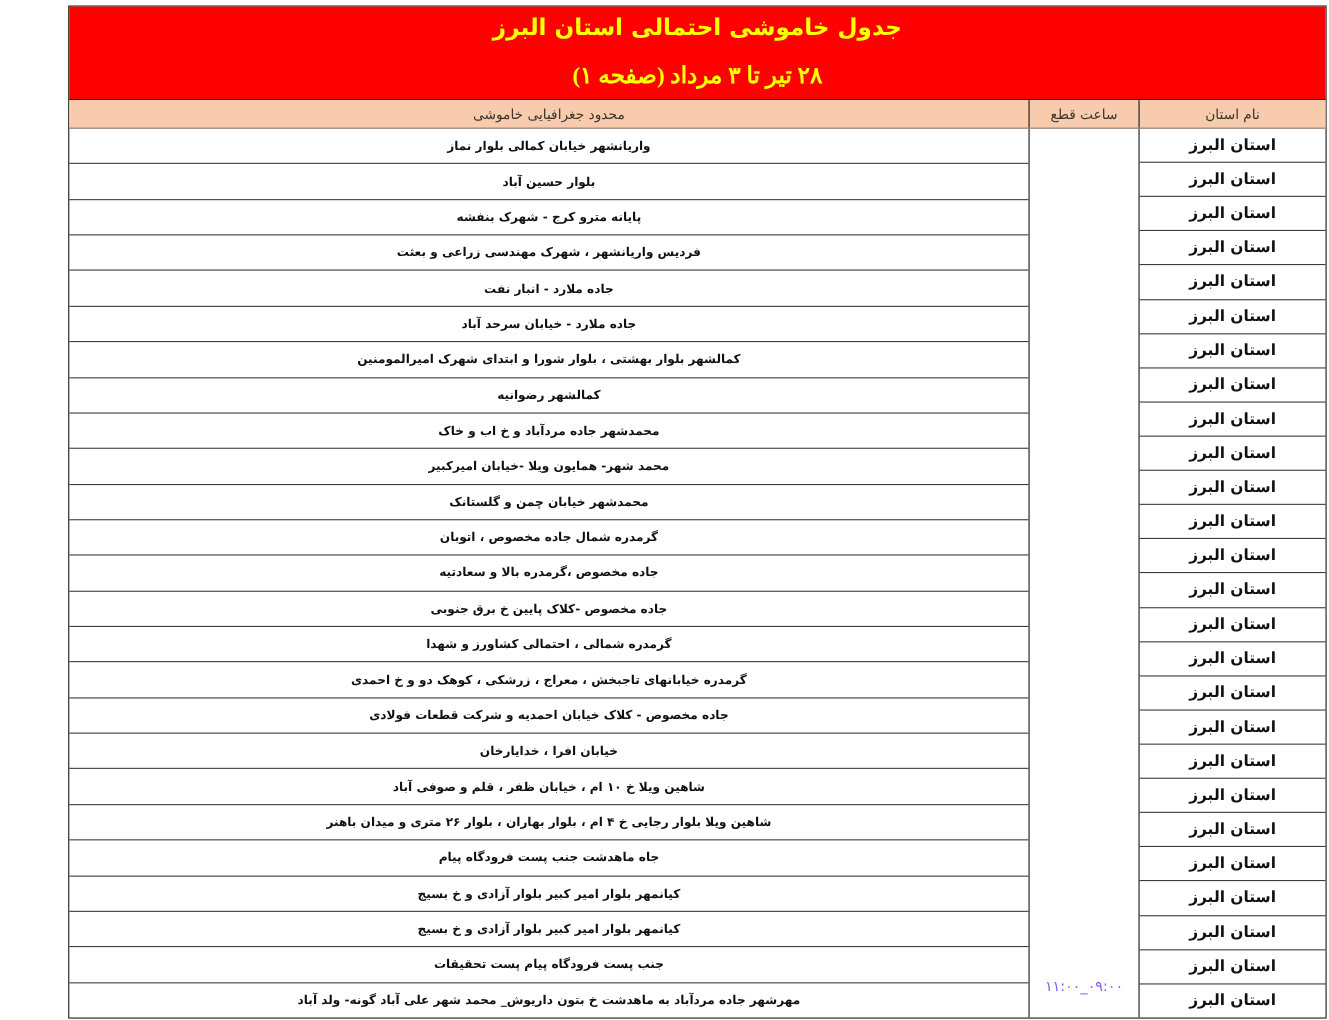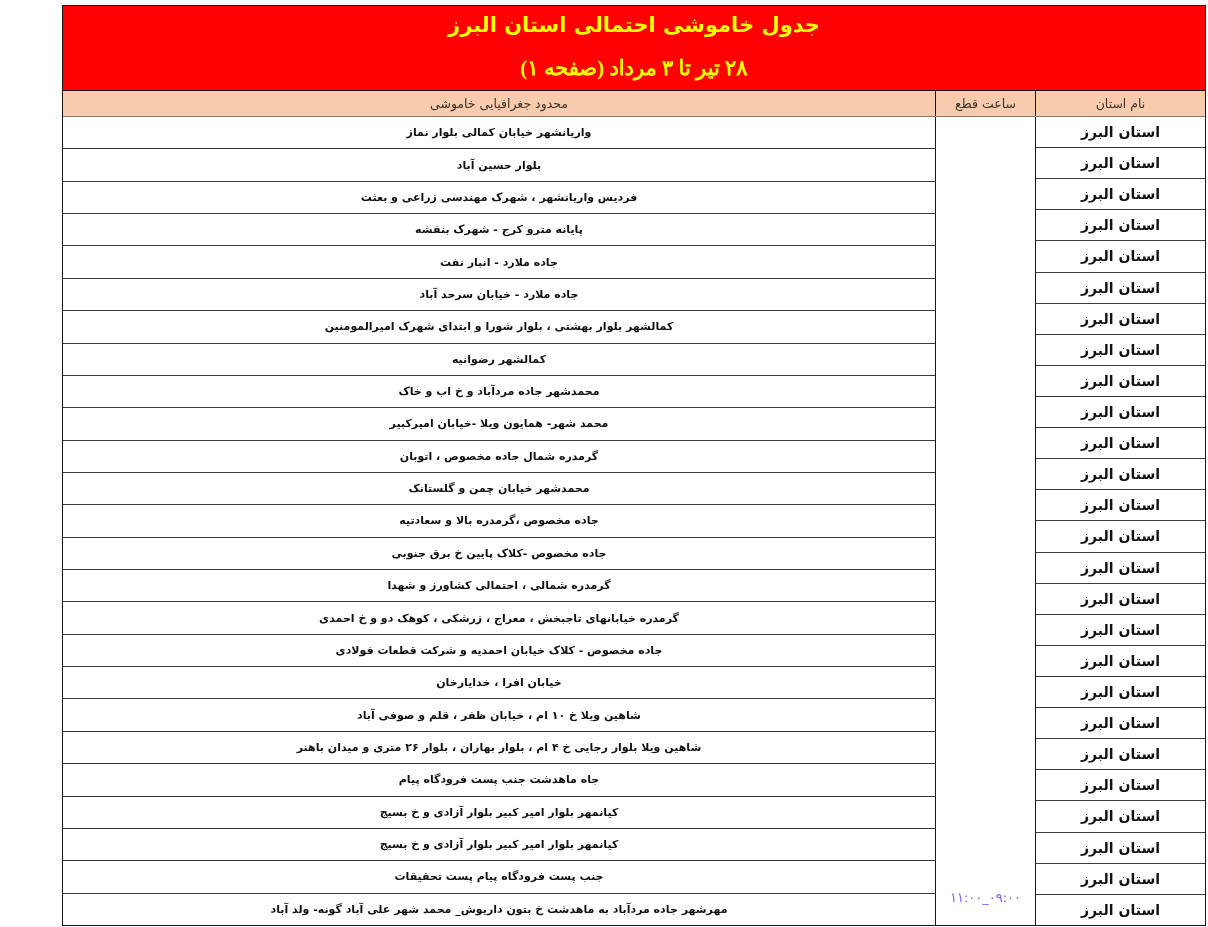--- a/index.html
+++ b/index.html
@@ -122,30 +122,30 @@
           <div class="cell">استان البرز</div>
           <div class="cell">استان البرز</div>
           <div class="cell">استان البرز</div>
         </div>
       <div class="col-time">
         <div class="time-value">۰۹:۰۰_۱۱:۰۰</div>
       </div>
       <div class="col col-area">
           <div class="cell">واریانشهر خیابان کمالی بلوار نماز</div>
           <div class="cell">بلوار حسین آباد</div>
+          <div class="cell">پایانه  مترو کرج  - شهرک بنفشه</div>
           <div class="cell">فردیس واریانشهر ، شهرک مهندسی زراعی و بعثت</div>
-          <div class="cell">پایانه  مترو کرج  - شهرک بنفشه</div>
           <div class="cell">جاده ملارد  - انبار نفت</div>
           <div class="cell">جاده ملارد - خیابان سرحد آباد</div>
           <div class="cell">کمالشهر بلوار بهشتی ، بلوار شورا و ابتدای شهرک امیرالمومنین</div>
           <div class="cell">کمالشهر رضوانیه</div>
           <div class="cell">محمدشهر جاده مردآباد و خ اب و خاک</div>
           <div class="cell">محمد شهر-  همایون ویلا  -خیابان امیرکبیر</div>
+          <div class="cell">محمدشهر خیابان چمن و گلستانک</div>
           <div class="cell">گرمدره شمال جاده مخصوص ، اتوبان</div>
-          <div class="cell">محمدشهر خیابان چمن و گلستانک</div>
           <div class="cell">جاده مخصوص ،گرمدره بالا و سعادتیه</div>
           <div class="cell">جاده مخصوص -کلاک پایین خ برق جنوبی</div>
           <div class="cell">گرمدره شمالی ، احتمالی کشاورز و شهدا</div>
           <div class="cell">گرمدره خیابانهای تاجبخش ، معراج ، زرشکی ، کوهک دو  و خ احمدی</div>
           <div class="cell">جاده مخصوص -  کلاک خیابان احمدیه و شرکت قطعات فولادی</div>
           <div class="cell">خیابان افرا ، خدایارخان</div>
           <div class="cell">شاهین ویلا خ ۱۰ ام ،  خیابان ظفر ، قلم  و صوفی آباد</div>
           <div class="cell">شاهین ویلا بلوار رجایی خ ۴ ام  ، بلوار بهاران  ،  بلوار ۲۶ متری و میدان باهنر</div>
           <div class="cell">جاه ماهدشت جنب پست فرودگاه پیام</div>
           <div class="cell">کیانمهر بلوار امیر کبیر  بلوار آزادی و خ بسیج</div>

